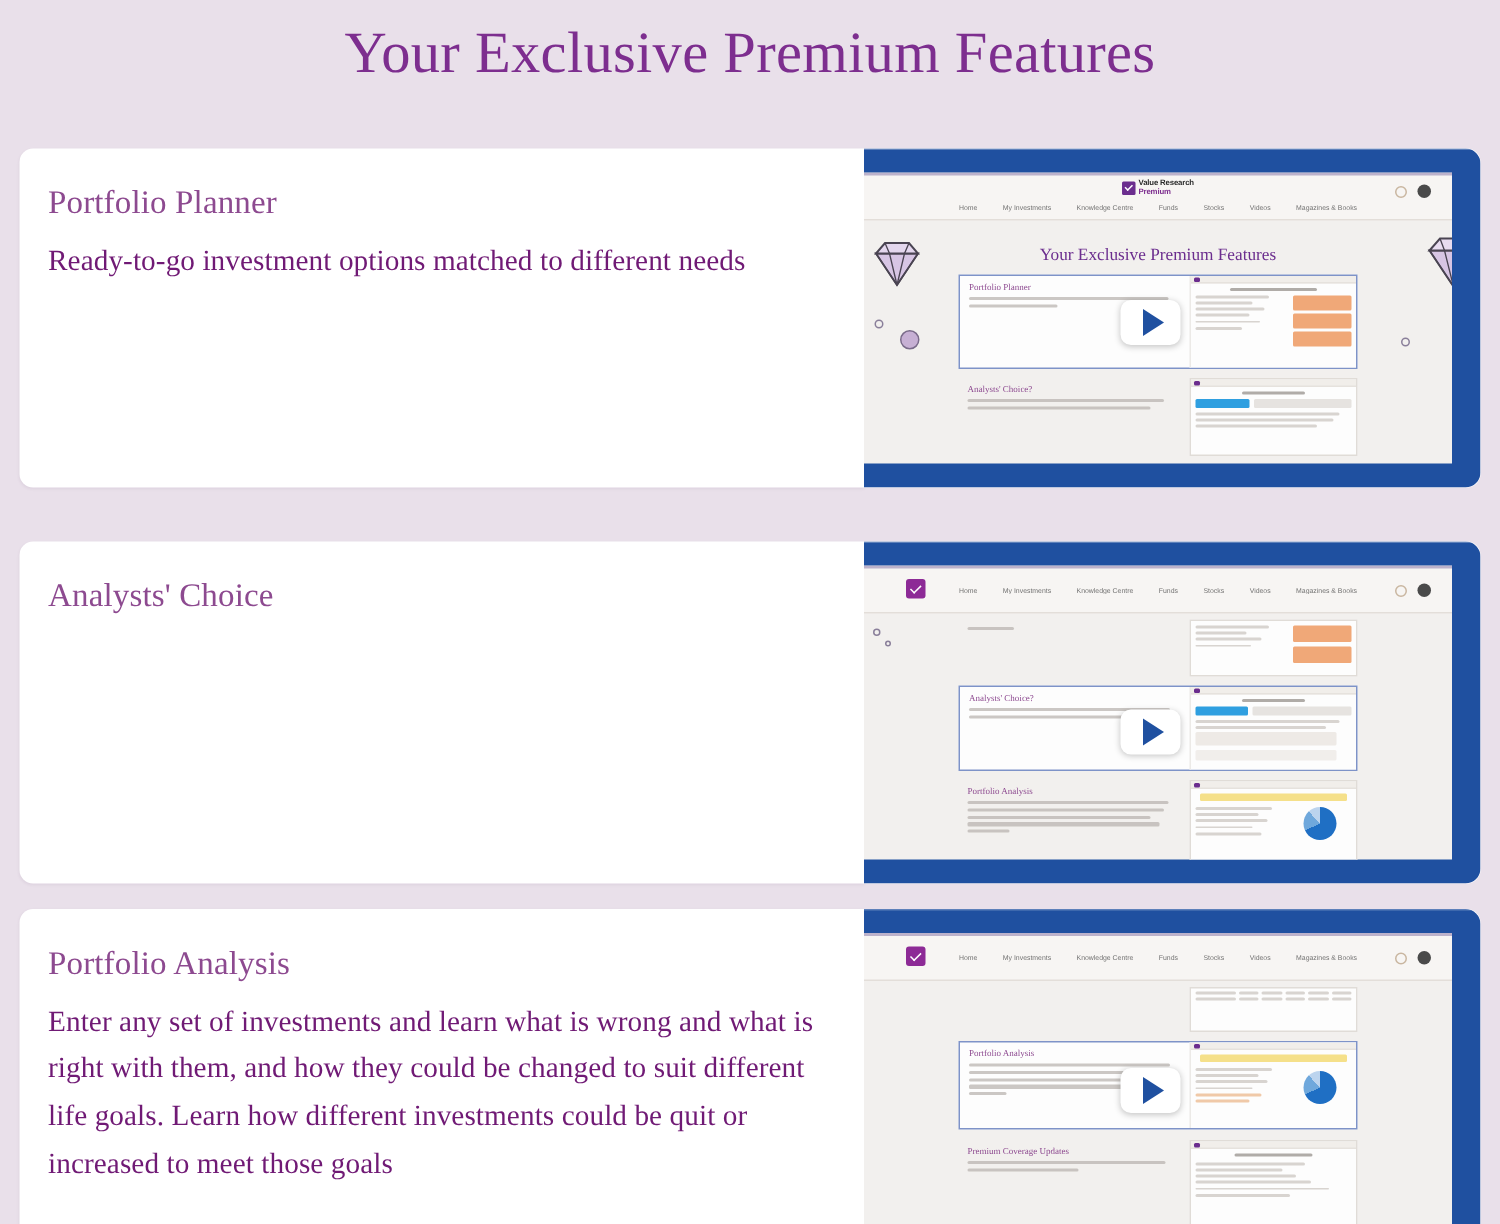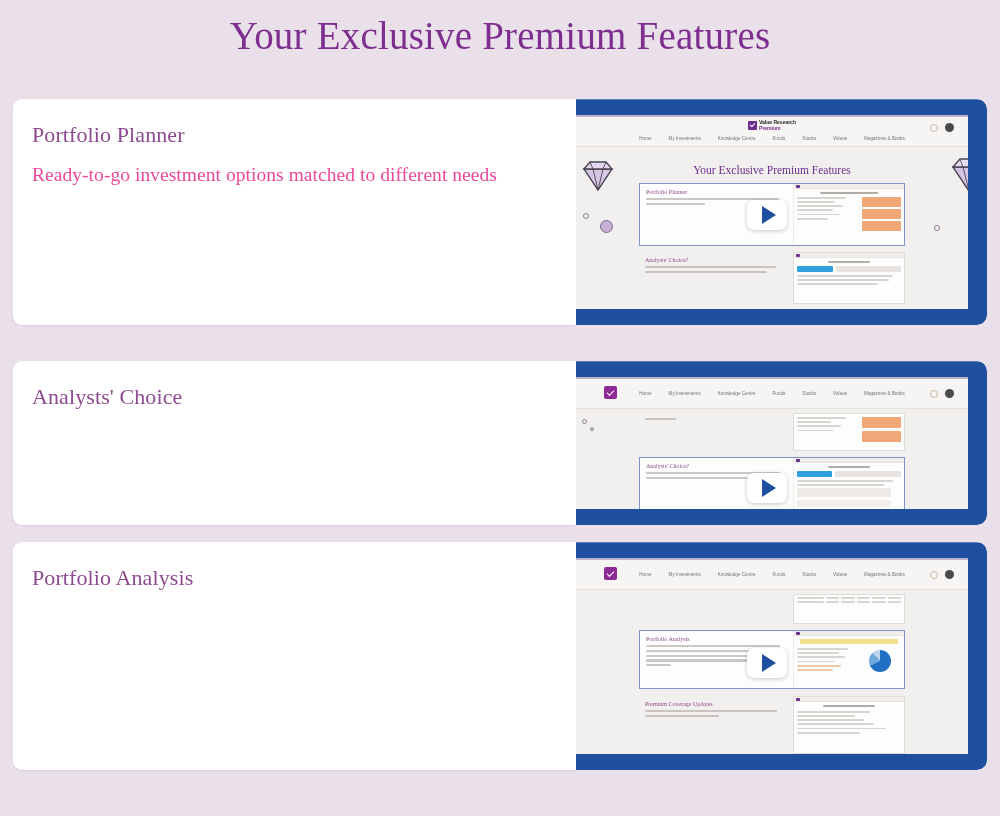--- a/index.html
+++ b/index.html
@@ -56,21 +56,21 @@
   .card-heading {
     color: #8d4a90;
     font-size: 22px;
     font-weight: 400;
     line-height: 1.25;
     margin-bottom: 10px;
     letter-spacing: 0.1px;
   }
 
   .card-desc {
-    color: #ec4899;
+    color: #701a75;
     font-size: 19.5px;
     line-height: 1.64;
     letter-spacing: 0.05px;
   }
 
   
   .card-thumb {
     position: relative;
     flex: 1 1 auto;
     min-width: 0;
@@ -433,21 +433,21 @@
           </div>
         </div>
 
         <div class="play-btn" style="left:171px;top:85px;">
           <span class="play-tri"></span>
         </div>
       </div>
     </div>
   </div>
 
-  <div class="feature-card" style="height:164px;margin-top:36px;">
+  <div class="feature-card" style="height:228px;margin-top:36px;">
     <div class="card-text">
       <div class="card-heading">Analysts' Choice</div>
     </div>
 
     <div class="card-thumb">
       <div class="thumb-frame"></div>
       <div class="thumb-page">
 
         <div class="mini-topbar">
           <span class="mini-logo-small"></span>
@@ -545,20 +545,21 @@
         <div class="play-btn" style="left:171px;top:96px;">
           <span class="play-tri"></span>
         </div>
       </div>
     </div>
   </div>
 
   <div class="feature-card" style="height:228px;">
     <div class="card-text">
       <div class="card-heading">Portfolio Analysis</div>
+      <div class="card-desc">Enter any set of investments and learn what is wrong and what is right with them, and how they could be changed to suit different life goals. Learn how different investments could be quit or increased to meet those goals</div>
     </div>
 
     <div class="card-thumb">
       <div class="thumb-frame"></div>
       <div class="thumb-page">
 
         <div class="mini-topbar">
           <span class="mini-logo-small"></span>
           <div class="mini-nav" style="top:12px;">
             <span class="mini-nav-item">Home</span>

